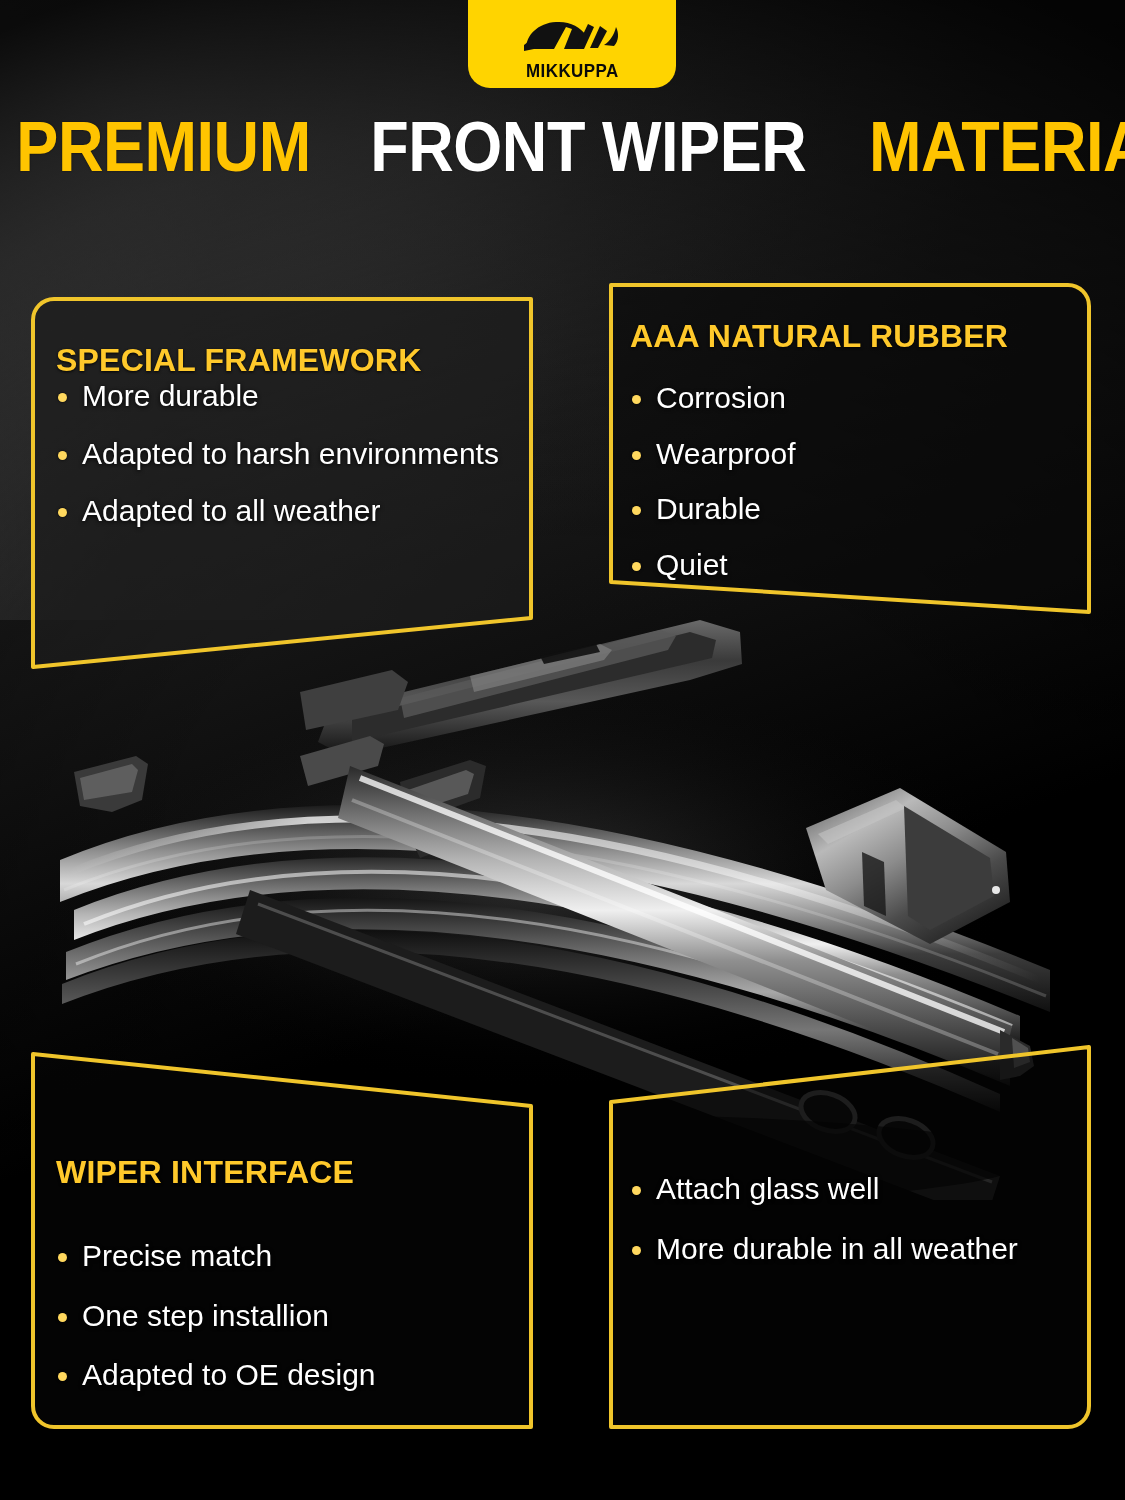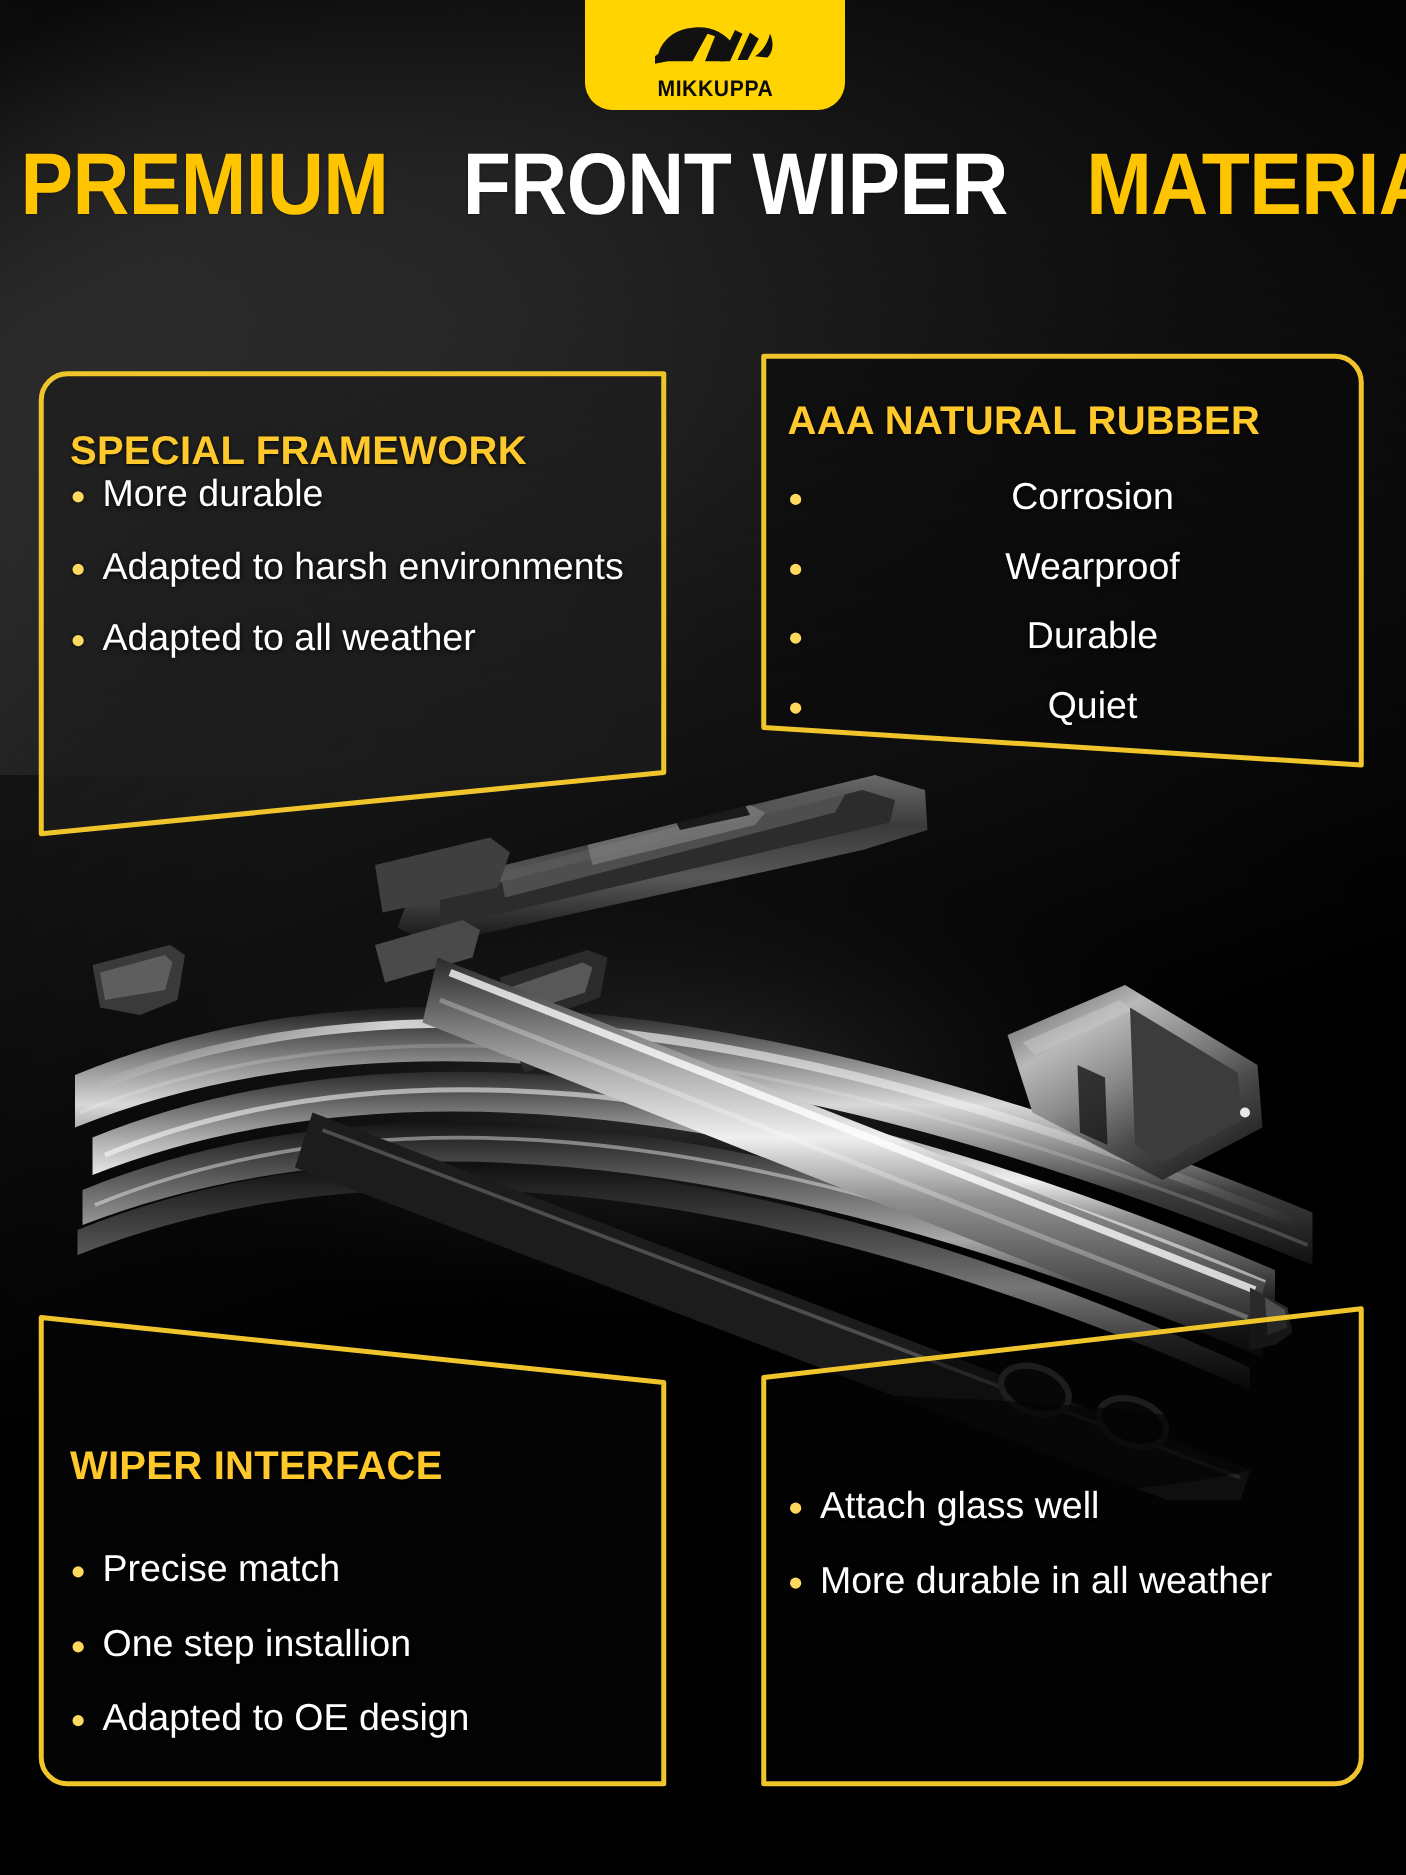--- a/index.html
+++ b/index.html
@@ -111,31 +111,31 @@
   }
 
   
   #box-tl { left:30px;  top:296px;  width:504px;  height:374px; }
   #box-tl .content { padding:46px 0 0 26px; }
   #box-tl .bullets { }
   #box-tl .bullets li { margin-bottom:24px; }
 
   #box-tr { left:608px; top:282px;  width:484px;  height:374px; }
   #box-tr .content { padding:36px 0 0 22px; }
-  #box-tr .bullets { margin-top:26px;text-align:center; }
+  #box-tr .bullets { margin-top:26px; }
   #box-tr .bullets li { margin-bottom:22px; }
 
   #box-bl { left:30px;  top:1044px; width:504px;  height:386px; }
   #box-bl .content { padding:110px 0 0 26px; }
   #box-bl .bullets { margin-top:48px; }
   #box-bl .bullets li { margin-bottom:26px; }
 
   #box-br { left:608px; top:1044px; width:484px;  height:386px; }
   #box-br .content { padding:96px 0 0 22px; }
-  #box-br .bullets { margin-top:48px; }
+  #box-br .bullets { margin-top:32px; }
   #box-br .bullets li { margin-bottom:26px; }
 </style>
 </head>
 <body>
 
 <div id="poster">
 
   <div class="bg-wash"></div>
   <div class="bg-wash2"></div>
 

